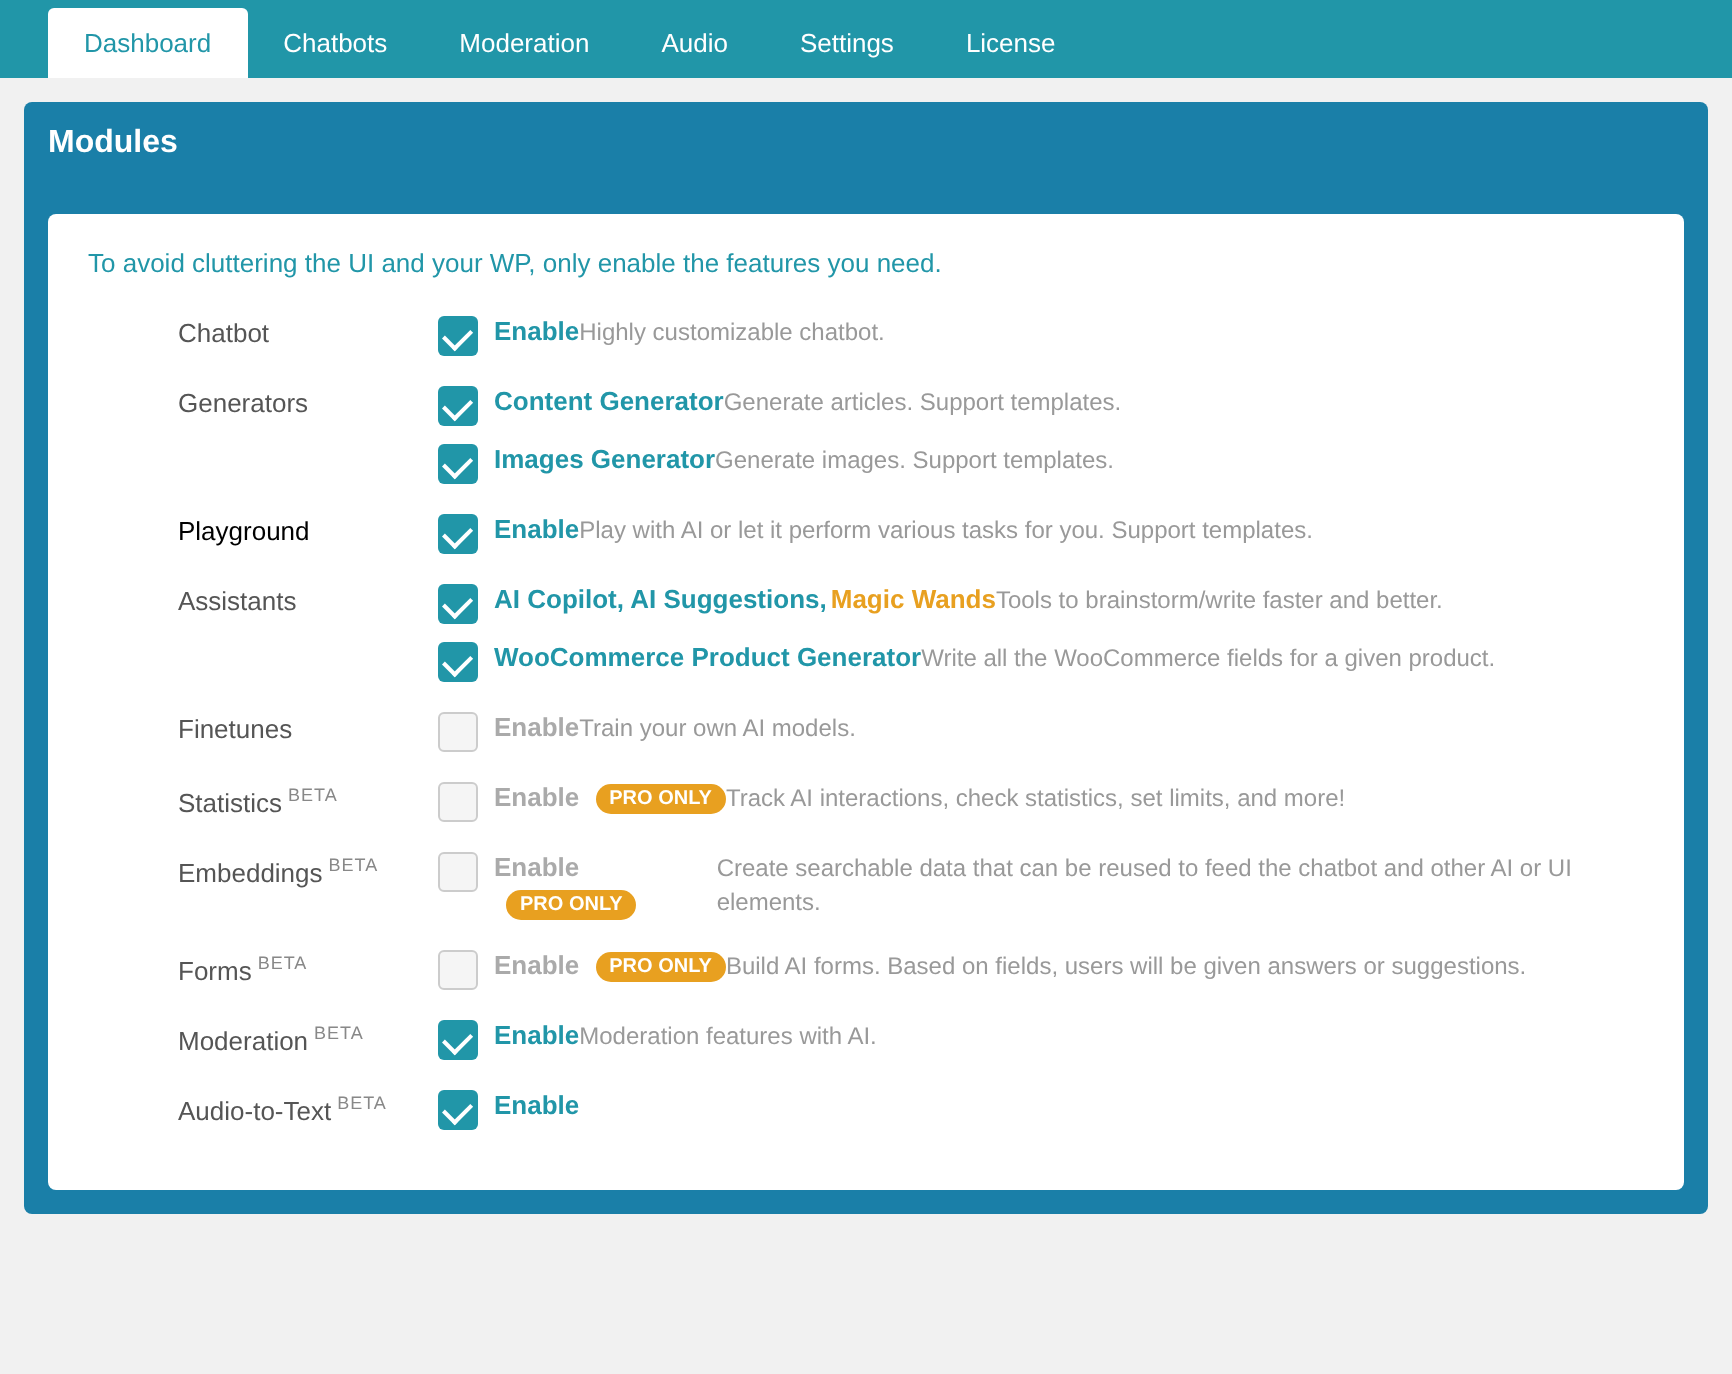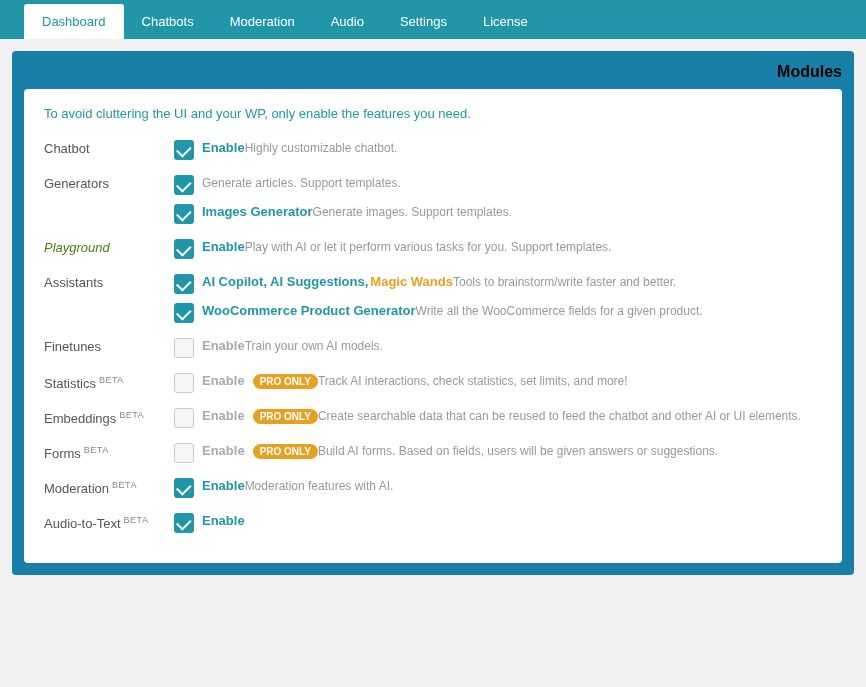--- a/index.html
+++ b/index.html
@@ -35,25 +35,24 @@
       padding: 12px;
     }
 
     .modules-panel {
       background: #1a7fa8;
       border-radius: 4px;
       padding: 12px;
     }
 
     .modules-title {
-      color: #000000;
+      color: #ffffff;
       font-size: 16px;
       font-weight: 600;
-      margin-bottom: 8px;
-      text-align: right;
+      margin-bottom: 26px;
     }
 
     .modules-inner {
       background: #fff;
       border-radius: 4px;
       padding: 16px 20px;
     }
 
     .intro-text {
       font-size: 13px;
@@ -65,20 +64,21 @@
     .module-row {
       display: flex;
       align-items: flex-start;
       margin-bottom: 14px;
     }
 
     .module-label-col {
       width: 130px;
       min-width: 130px;
       padding-top: 2px;
+      margin-left: 45px;
     }
 
     .module-label {
       font-size: 13px;
       color: #555;
       font-weight: 500;
     }
 
     .module-label .beta-badge {
       font-size: 9px;
@@ -226,38 +226,39 @@
       <div class="module-row">
         <div class="module-label-col">
           <span class="module-label">Generators</span>
         </div>
         <div class="module-controls-col">
           <div class="control-item">
             <div class="checkbox-wrapper">
               <div class="checkbox-blue"></div>
             </div>
             <div class="control-text-block">
+              <span class="control-title">Content Generator</span>
               <span class="control-desc">Generate articles. Support templates.</span>
             </div>
           </div>
           <div class="control-item">
             <div class="checkbox-wrapper">
               <div class="checkbox-blue"></div>
             </div>
             <div class="control-text-block">
               <span class="control-title">Images Generator</span>
               <span class="control-desc">Generate images. Support templates.</span>
             </div>
           </div>
         </div>
       </div>
 
       <div class="module-row">
         <div class="module-label-col">
-          <span class="module-label" style="color:#4d7c0f;font-style:italic;">Playground</span>
+          <span class="module-label" style="color:#000000;">Playground</span>
         </div>
         <div class="module-controls-col">
           <div class="control-item">
             <div class="checkbox-wrapper">
               <div class="checkbox-blue"></div>
             </div>
             <div class="control-text-block">
               <span class="control-title">Enable</span>
               <span class="control-desc">Play with AI or let it perform various tasks for you. Support templates.</span>
             </div>

